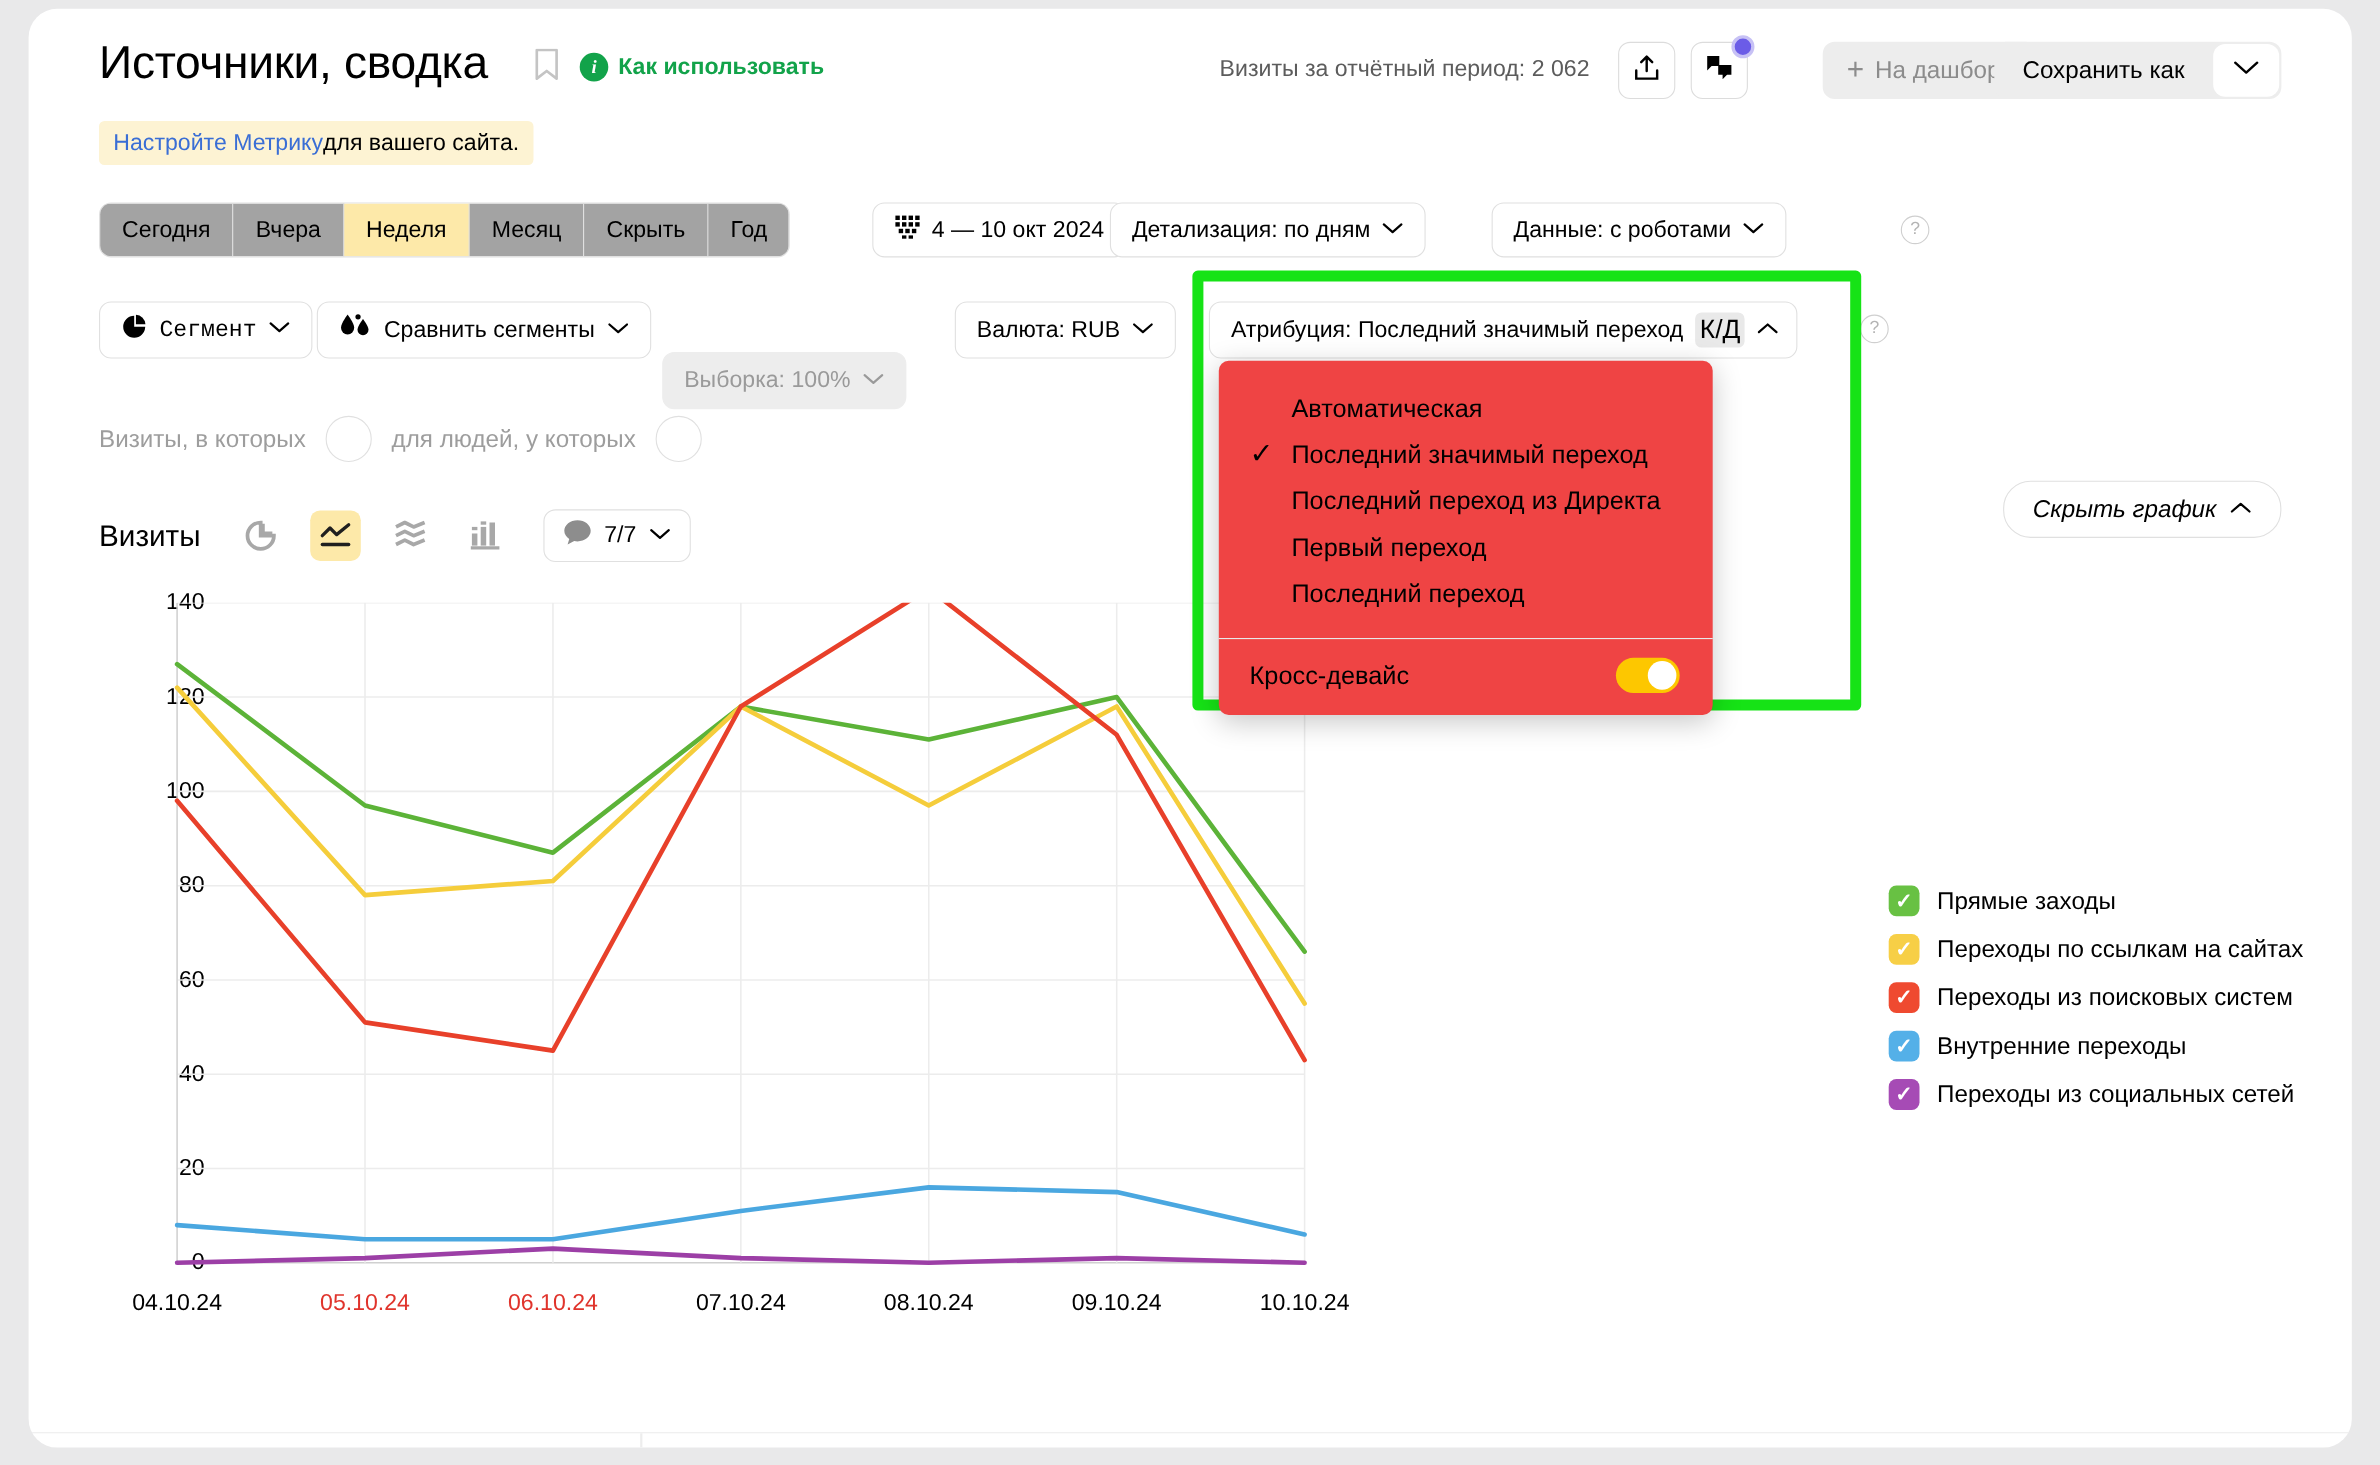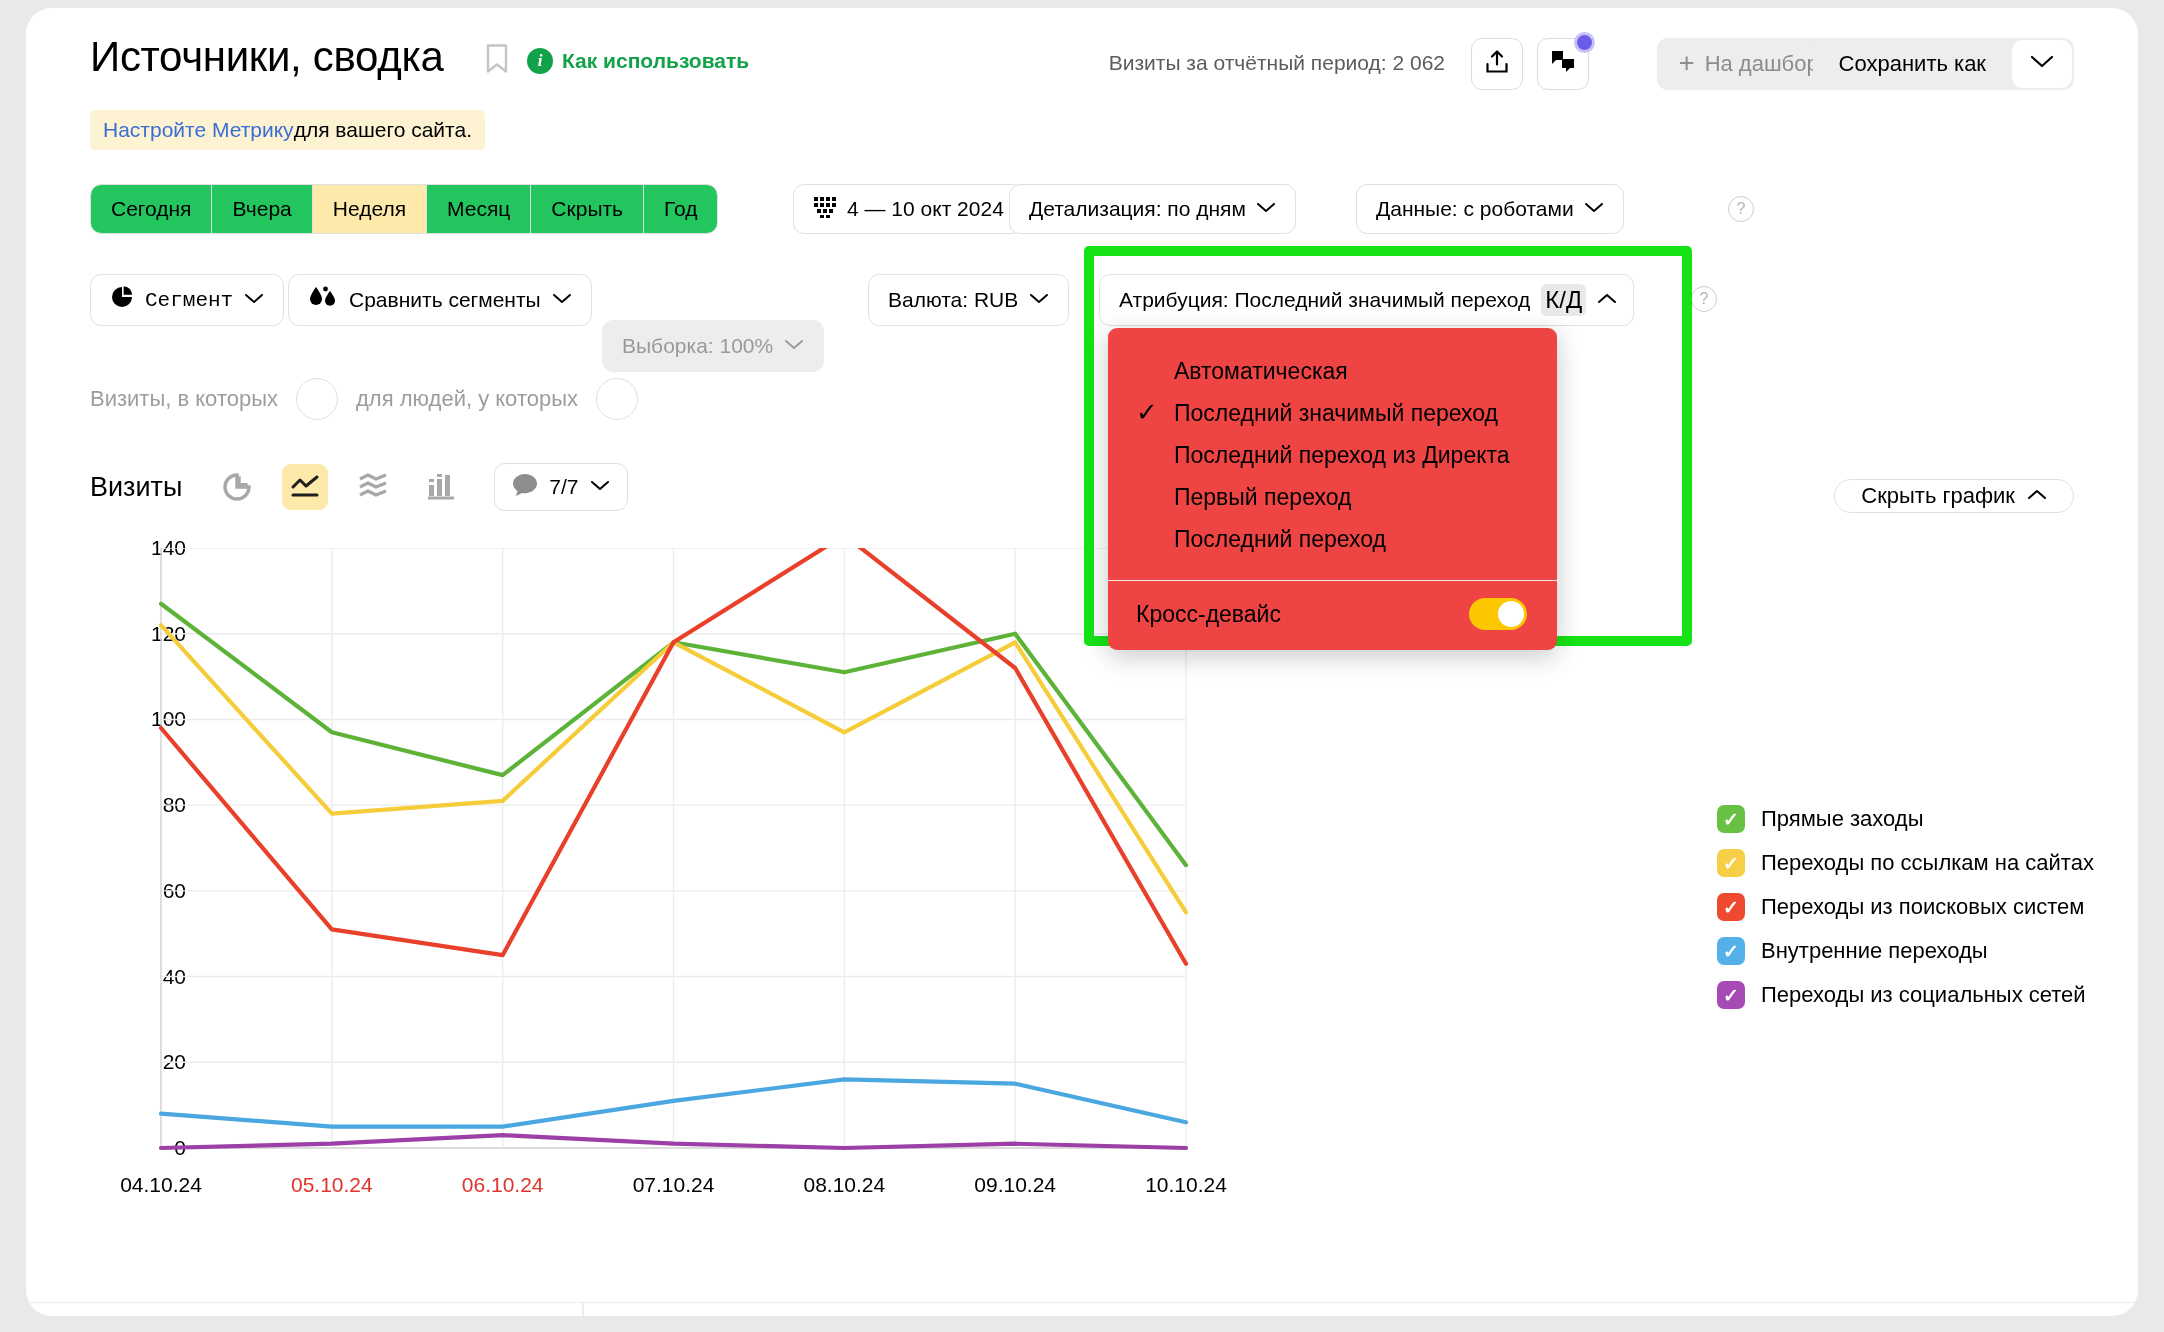--- a/index.html
+++ b/index.html
@@ -83,21 +83,21 @@
 
   
   .seg-group {
     position:absolute; left:64px; top:176px; height:50px;
     display:flex; border:1.5px solid #e0e0e0; border-radius:11px; overflow:hidden;
     background:#fff;
   }
   .seg-item {
     display:flex; align-items:center; padding:0 20px;
     font-size:21px; color:#000; border-right:1.5px solid #e0e0e0;
-    white-space:nowrap; background:#22c55e;
+    white-space:nowrap; background:#a3a3a3;
   }
   .seg-item:last-child { border-right:none; }
   .seg-item.active { background:#fde9a9; }
 
   .pill {
     position:absolute; top:176px; height:50px;
     border:1.5px solid #e0e0e0; border-radius:11px; background:#fff;
     display:flex; align-items:center; padding:0 19px; gap:10px;
     font-size:21px; color:#000; white-space:nowrap;
   }
@@ -184,24 +184,24 @@
     width:46px; height:46px; border-radius:9px;
     display:flex; align-items:center; justify-content:center;
   }
   .vtype.active { background:#fde9a9; }
   .cmt-pill {
     margin-left:8px; height:48px; border:1.5px solid #e0e0e0; border-radius:11px;
     background:#fff; display:flex; align-items:center; gap:11px; padding:0 17px;
     font-size:21px; color:#000;
   }
   .hide-chart {
-    position:absolute; right:64px; top:471px; height:34px;
+    position:absolute; right:64px; top:429px; height:52px;
     border:1.5px solid #e0e0e0; border-radius:25px; background:#fff;
     display:flex; align-items:center; gap:12px; padding:0 26px;
-    font-size:22px; color:#000; white-space:nowrap;
+    font-size:22px; color:#000; white-space:nowrap;font-style:italic;
   }
 
   
   .chart-wrap { position:absolute; left:0; top:540px; width:100%; height:730px; }
   .ylabel {
     position:absolute; right:0; font-size:21px; color:#000;
     text-align:right; transform:translateY(-50%);
   }
   .ytick-col { position:absolute; left:90px; top:0; width:70px; height:630px; }
   .xlabel {

